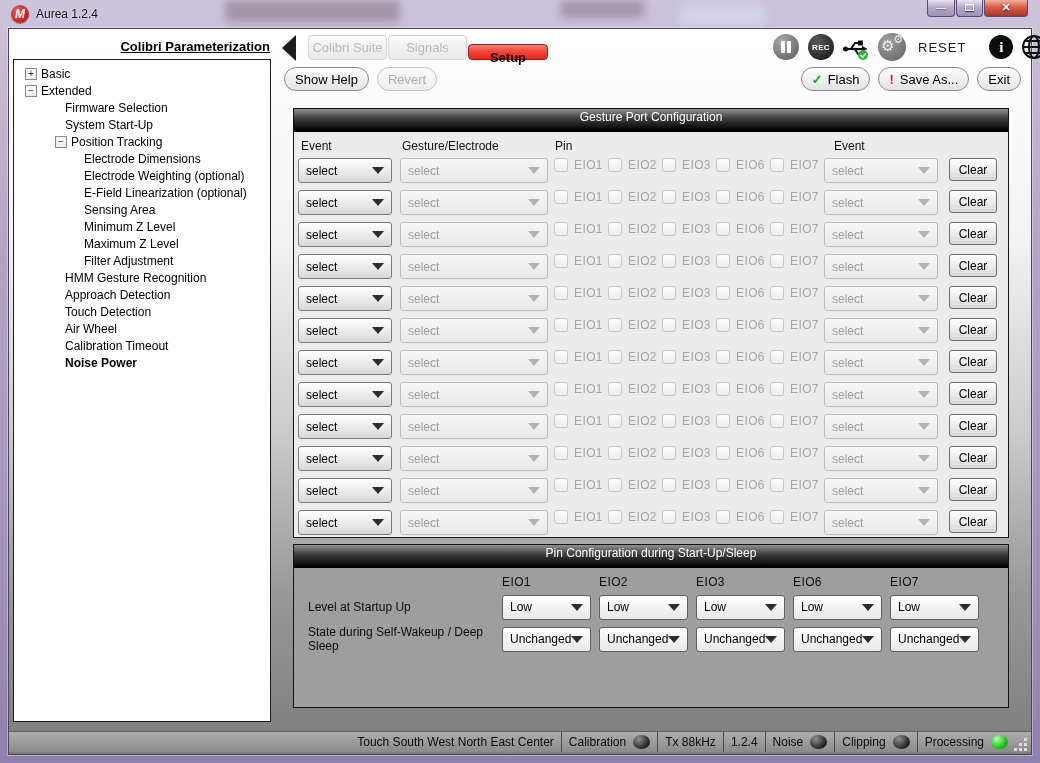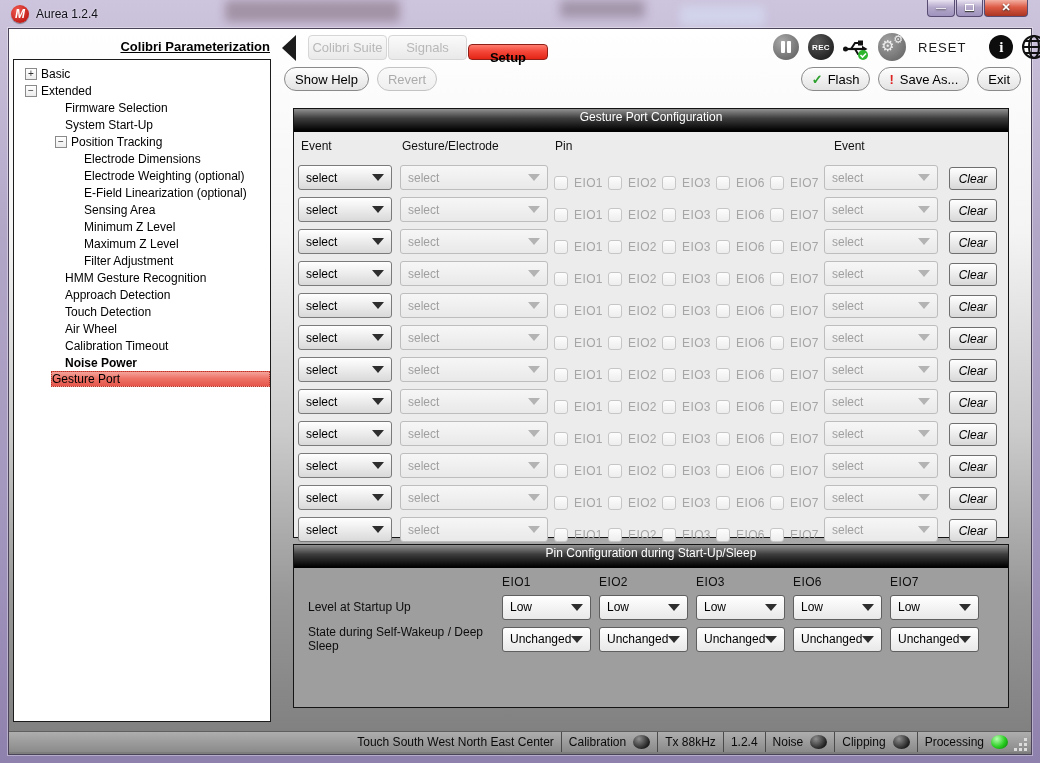--- a/index.html
+++ b/index.html
@@ -85,38 +85,38 @@
 
   
   .panel { position:absolute; border:1px solid #141414; }
   .panel-header { height:23px; background:linear-gradient(#919191,#3e3e3e 40%,#000 95%);
     color:#fff; font-size:12px; text-align:center; line-height:16px; }
   .gesture-panel { left:284px; top:79px; width:716px; height:430px; background:#ececec; }
   .g-cols { position:relative; height:26px; font-size:12px; color:#111; }
   .g-cols span { position:absolute; top:7px; }
   .gc-event { left:7px; } .gc-gesture { left:108px; } .gc-pin { left:261px; } .gc-action { left:540px; }
 
-  .g-row { height:32px; display:flex; align-items:flex-end; padding-left:4px; }
+  .g-row { height:32px; display:flex; align-items:flex-start; padding-left:4px; }
   .dd { position:relative; height:25px; border:1px solid #7b7b7b; border-radius:3px;
     background:linear-gradient(#ffffff,#d9d9d9); display:flex; align-items:center; padding:0 7px;
     font-size:12px; color:#000; }
   .dd-arrow { margin-left:auto; width:0; height:0; border-left:6px solid transparent; border-right:6px solid transparent;
     border-top:7px solid #2e2e2e; }
   .dd.off { background:linear-gradient(#f6f6f6,#e9e9e9); border-color:#bdbdbd; color:#9f9f9f; }
   .dd.off .dd-arrow { border-top-color:#b3b3b3; }
   .dd-event { width:94px; margin-right:8px; }
   .dd-gesture { width:148px; margin-right:6px; }
   .dd-action { width:114px; margin-right:11px; }
   .pins { display:flex; width:270px; }
   .pin { display:flex; align-items:center; width:54px; }
   .cb { width:14px; height:14px; border:1px solid #c6c6c6; border-radius:3px;
     background:linear-gradient(#fdfdfd,#ededed); margin-right:6px; flex:0 0 auto; }
   .pin-lbl { font-size:12px; color:#a5a5a5; letter-spacing:.4px; }
   .clear-btn { width:48px; height:23px; border:1px solid #6f6f6f; border-radius:3px;
-    background:linear-gradient(#ffffff,#d8d8d8); font-size:12px; font-family:"Liberation Sans",sans-serif;font-style:italic; }
+    background:linear-gradient(#ffffff,#d8d8d8); font-size:12px; font-family:"Liberation Sans",sans-serif; }
 
   .pin-panel { left:284px; top:515px; width:716px; height:164px; background:#9e9e9e; }
   .p-head { position:absolute; left:208px; top:30px; display:flex; }
   .p-col { width:97px; font-size:12px; color:#0d0d0d; letter-spacing:.4px; }
   .p-rows { position:absolute; left:0; top:46px; right:0; }
   .p-row { height:32px; display:flex; align-items:center; }
   .p-label { width:208px; padding-left:14px; font-size:12px; color:#0d0d0d; }
   .dd-pin { width:89px; margin-right:8px; background:linear-gradient(#ffffff,#e8e8e8); border-color:#5f5f5f;justify-content:space-between; }
 
   
@@ -297,24 +297,20 @@
           <div class="tree-item" data-level="1">
 
             <span class="tree-label">Calibration Timeout</span>
           </div>
 
           <div class="tree-item bold" data-level="1">
 
             <span class="tree-label">Noise Power</span>
           </div>
 
-          <div class="tree-item selected" data-level="1">
-
-            <span class="tree-label">Gesture Port</span>
-          </div>
         </div>
     </div>
 
     <div class="panel gesture-panel">
       <div class="panel-header">Gesture Port Configuration</div>
       <div class="g-cols">
         <span class="gc-event">Event</span>
         <span class="gc-gesture">Gesture/Electrode</span>
         <span class="gc-pin">Pin</span>
         <span class="gc-action">Event</span>

